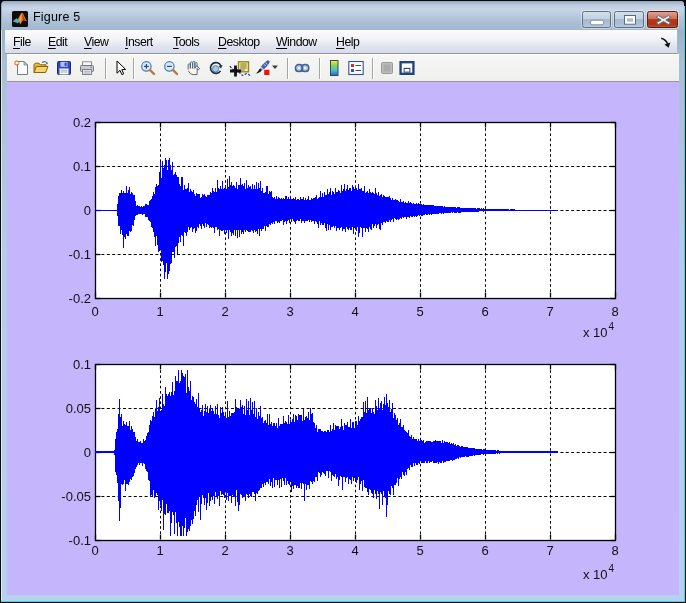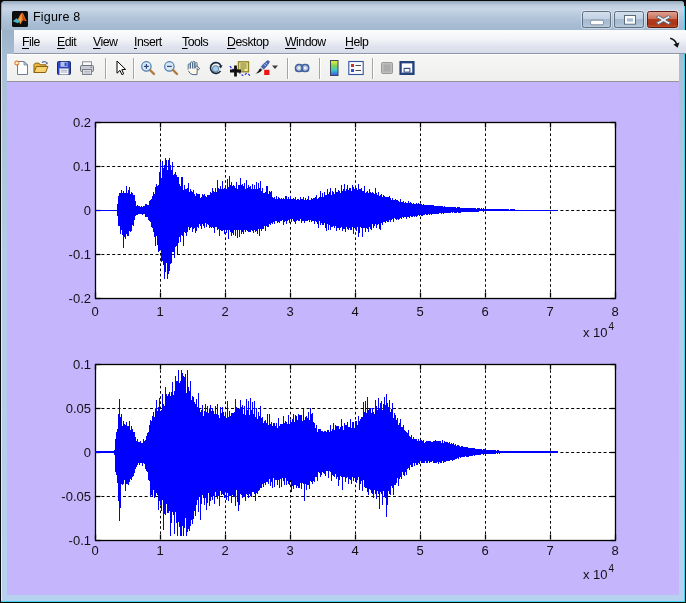--- a/index.html
+++ b/index.html
@@ -7,41 +7,41 @@
 #cyanB{position:absolute;left:1px;top:600.2px;width:684px;height:1.8px;background:#3fd4ef}
 #frame{position:absolute;left:1px;top:1px;width:683px;height:599.5px;background:linear-gradient(180deg,#8ea4bb 0,#a9bfd6 60px,#b3cce7 250px,#b7d2ee 100%);border-radius:4px 4px 0 0}
 #lhl{position:absolute;left:1px;top:30px;width:1px;height:570px;background:rgba(255,255,255,.6)}
 #titlebar{position:absolute;left:2px;top:1px;width:682px;height:29px;border-radius:3px 3px 0 0;background:linear-gradient(180deg,#93a7bc 0,#bccbdd 4px,#c8d6e6 8px,#b4c7db 16px,#a8bdd4 23px,#a2b8d0 100%)}
 #ticon{position:absolute;left:10px;top:10px;width:16px;height:16px}
 #ttext{position:absolute;left:31px;top:9px;font-size:12.5px;color:#000;letter-spacing:.2px}
 .wbtn{position:absolute;top:10px;height:17px;border-radius:2.5px;box-shadow:0 0 0 1px rgba(255,255,255,0.4)}
 #bmin{left:580px;width:29px;border:1px solid #63717f;background:linear-gradient(180deg,#d3dfec 0,#c2d2e3 45%,#a3bad2 50%,#abc0d6 80%,#b8cbdf 100%)}
 #bmax{left:612px;width:30px;border:1px solid #63717f;background:linear-gradient(180deg,#d3dfec 0,#c2d2e3 45%,#a3bad2 50%,#abc0d6 80%,#b8cbdf 100%)}
 #bcls{left:645px;width:31px;border:1px solid #5c1a10;background:linear-gradient(180deg,#dda195 0,#cd6f55 45%,#b13c1e 50%,#ad3415 80%,#c04f28 100%)}
-#menubar{position:absolute;left:14px;top:30px;width:672px;height:24px;background:linear-gradient(180deg,#fdfdfe 0,#f2f3f7 40%,#dfe2ee 75%,#d8dcea 100%);border-bottom:1px solid #8f96a8}
+#menubar{position:absolute;left:5px;top:30px;width:672px;height:24px;background:linear-gradient(180deg,#fdfdfe 0,#f2f3f7 40%,#dfe2ee 75%,#d8dcea 100%);border-bottom:1px solid #8f96a8}
 .mi{position:absolute;top:5px;font-size:12.3px;letter-spacing:-0.5px;color:#000}
 .mi u{text-decoration:underline;text-underline-offset:1.5px}
 #menuarrow{position:absolute;right:4px;top:7px}
 #toolbar{position:absolute;left:7px;top:54px;width:672px;height:28px;background:linear-gradient(180deg,#f6f6f5 0,#efefee 100%);border-bottom:1px solid #979797;border-top:1px solid #fff}
 #client{position:absolute;left:7px;top:82px;width:672px;height:513px;background:#c4b5fd}
 svg text{font-family:"Liberation Sans",sans-serif}
 </style></head><body>
 <div id="cyanR"></div>
 <div id="cyanB"></div>
 <div id="frame"></div>
 <div id="lhl"></div>
 <div id="titlebar">
     <svg id="ticon" width="16" height="16" viewBox="0 0 16 16">
       <rect x="0" y="0" width="16" height="16" rx="1.5" fill="#0d0d0d"></rect>
       <path d="M0.8 10.2 L4.6 7.2 L6.2 8.6 L8.8 5.2 L9.4 9.4 L5.8 12.2 Z" fill="#3fb6cf"></path>
       <path d="M5.9 8.2 C7.3 5.8 8.9 1.6 10.2 1.8 C11.6 2.1 12.8 7.6 15.0 10.2 C12.8 9.8 12.0 8.8 10.9 9.4 C9.8 10.1 9.4 12.4 8.1 13.6 C7.5 11.4 7.3 9.8 5.9 8.2 Z" fill="#e8731f"></path>
       <path d="M9.9 2.6 C11.0 4.0 11.8 7.2 14.1 9.7 C12.6 9.5 11.8 9.0 11.0 9.3 C10.6 7.0 10.1 4.2 9.9 2.6 Z" fill="#b34312"></path>
       <path d="M6.7 8.7 C7.7 7.2 8.7 4.4 9.5 3.0 C9.9 5.1 9.7 8.4 8.3 12.2 C7.7 10.6 7.6 9.7 6.7 8.7 Z" fill="#f9a13c"></path>
     </svg>
-    <span id="ttext">Figure 8</span>
+    <span id="ttext">Figure 5</span>
     <div id="bmin" class="wbtn"><svg width="29" height="15" viewBox="0 0 29 15">
         <rect x="7.5" y="8.2" width="13" height="4.6" rx="1.6" fill="#fdfdfd" stroke="#7d8894" stroke-width="0.9"></rect>
       </svg></div>
     <div id="bmax" class="wbtn"><svg width="30" height="15" viewBox="0 0 30 15">
         <rect x="9.5" y="3.5" width="11" height="8.6" fill="none" stroke="#5d6a77" stroke-width="1"></rect>
         <rect x="11" y="5" width="8" height="5.6" fill="none" stroke="#fdfdfd" stroke-width="2"></rect>
         <rect x="13.6" y="7.4" width="2.6" height="1.4" fill="#aebfd2"></rect>
       </svg></div>
     <div id="bcls" class="wbtn"><svg width="31" height="15" viewBox="0 0 31 15">
         <path d="M10.6 3.6 L15.5 6.5 L20.4 3.6 L22.8 5.2 L17.8 8 L22.8 10.8 L20.4 12.4 L15.5 9.5 L10.6 12.4 L8.2 10.8 L13.2 8 L8.2 5.2 Z" fill="#eef1f5" stroke="#5f6b77" stroke-width="1"></path>

